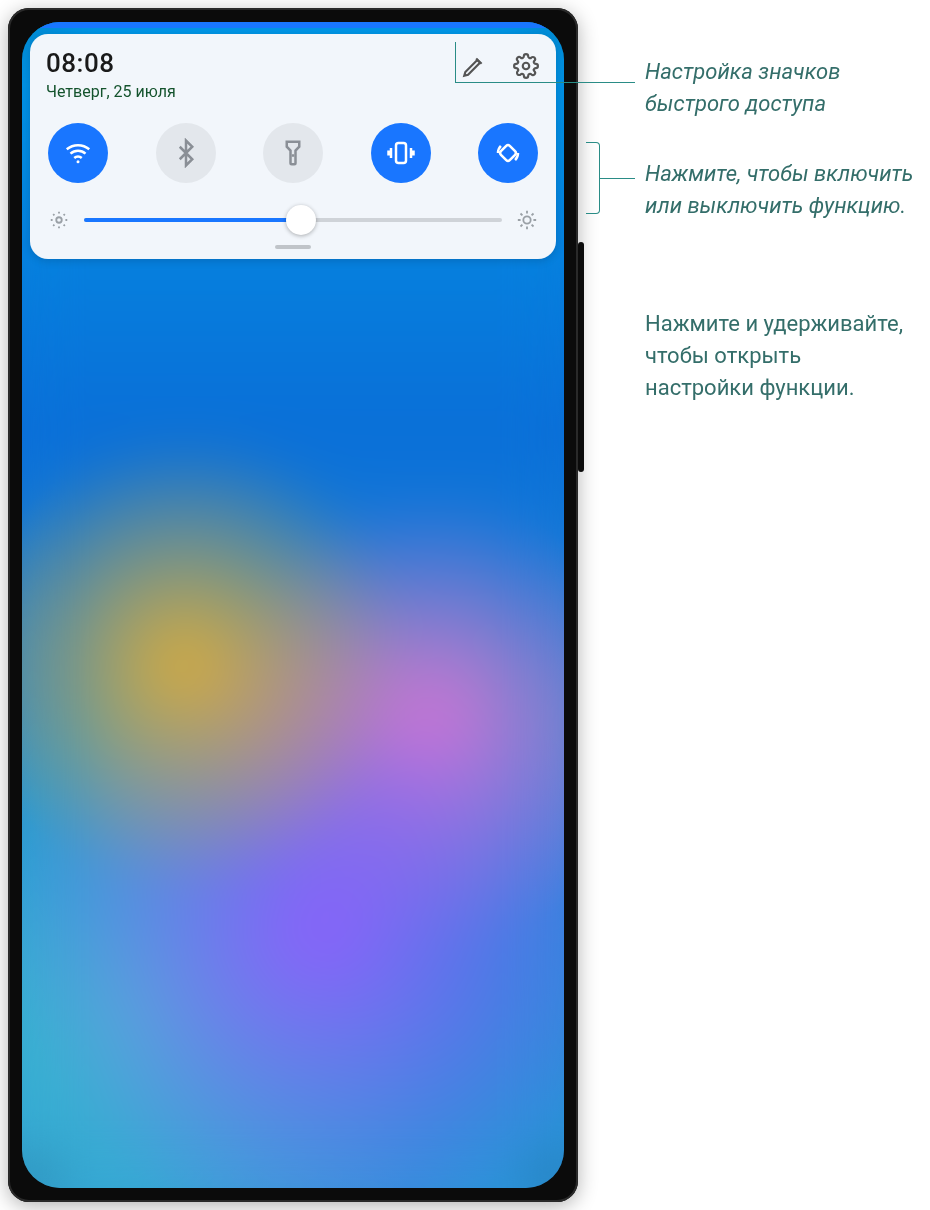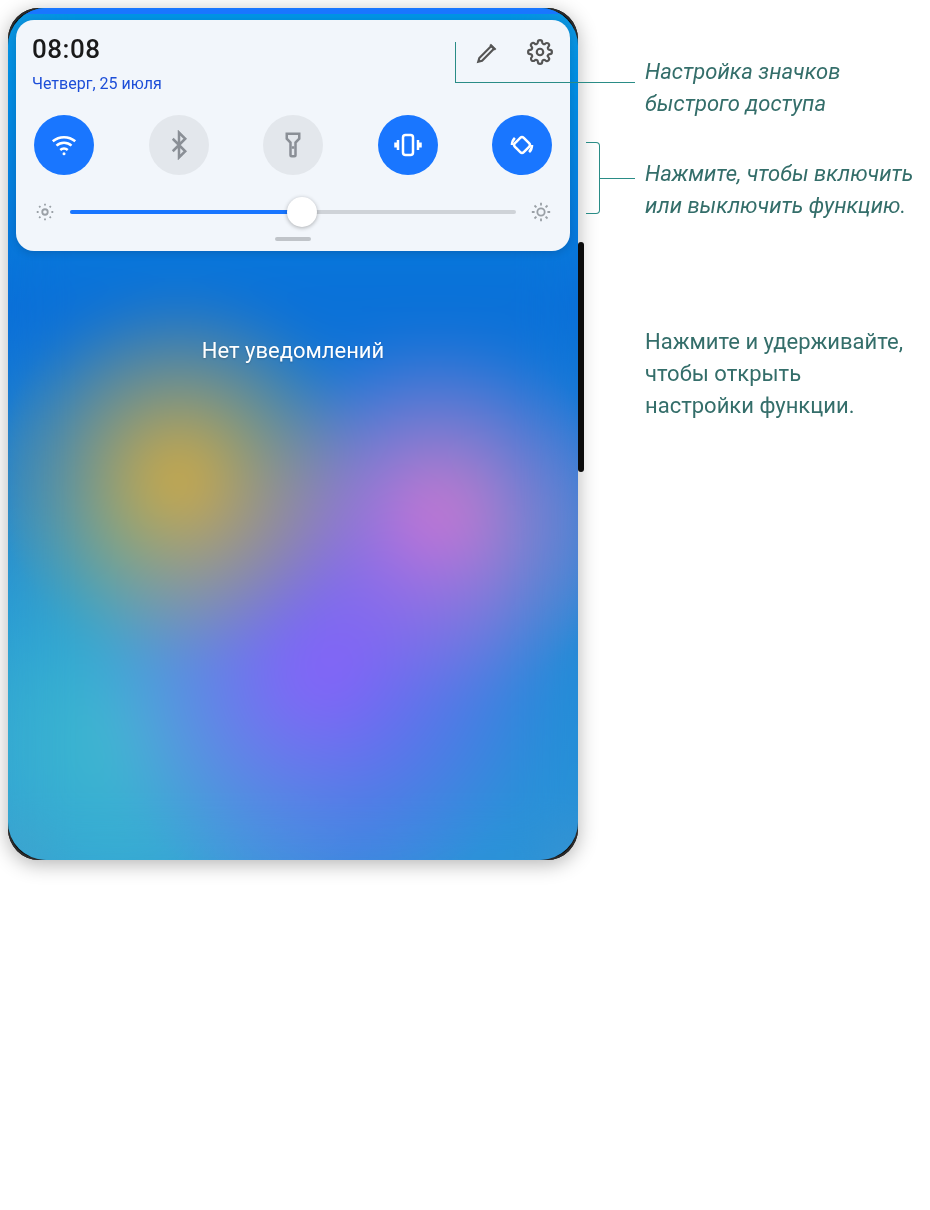--- a/index.html
+++ b/index.html
@@ -11,23 +11,24 @@
     position: relative;
     overflow: hidden;
   }
 
   
   .phone {
     position: absolute;
     left: 8px;
     top: 8px;
     width: 570px;
-    height: 852px;
+    height: 1194px;
     background: #0b0b0b;
-    border-radius: 31px;
+    border-radius: 21px;
+    padding: 14px;
     box-shadow: inset 0 0 0 2px #2a2a2a, 0 4px 20px rgba(0,0,0,0.3);
   }
   .phone::after{
     content:"";
     position:absolute;
     right:-6px;
     top:234px;
     width:6px;
     height:230px;
     background:#0b0b0b;
@@ -64,21 +65,21 @@
     background: #f2f6fb;
     border-radius: 18px;
     padding: 14px 16px 10px 16px;
     box-shadow: 0 2px 8px rgba(0,0,0,0.15);
   }
   .panel-header{
     display:flex; align-items:flex-start; justify-content:space-between;
   }
   .time-block{ display:flex; flex-direction:column; }
   .time { font-size: 26px; font-weight: 500; color:#1a1a1a; letter-spacing:0.5px;}
-  .date { font-size: 16px; color:#1d4ed8; margin-top:10px;}
+  .date { font-size: 16px; color:#14532d; margin-top:4px;}
   .header-icons{ display:flex; gap:24px; align-items:center; padding-top:4px;}
   .icon-btn{ width:28px; height:28px; display:flex; align-items:center; justify-content:center; color:#555; cursor:pointer;}
   .icon-btn svg{ width:26px; height:26px; stroke:#555; fill:none; stroke-width:2;}
 
   .toggles{
     display:flex; justify-content:space-between; margin-top:22px; padding:0 2px;
   }
   .toggle{
     width:60px; height:60px; border-radius:50%;
     display:flex; align-items:center; justify-content:center;
@@ -220,24 +221,23 @@
           <svg viewBox="0 0 24 24">
               <circle cx="12" cy="12" r="4"></circle>
               <path d="M12 2v3M12 19v3M2 12h3M19 12h3M4.9 4.9l2.1 2.1M17 17l2.1 2.1M4.9 19.1L7 17M17 7l2.1-2.1"></path>
             </svg>
         </span>
       </div>
 
       <div class="drag-handle"></div>
     </div>
 
-    <div class="no-notif">Нет уведомлений</div>
   </div>
 </div>
 
 <div class="callout-v" style="left:455px; top:42px; height:40px;"></div>
 <div class="callout-line" style="left:455px; top:82px; width:180px;"></div>
 <div class="annotation" style="left:645px; top:56px; width:270px;font-style:italic;">Настройка значков быстрого доступа</div>
 
 <div class="bracket" style="left:586px; top:142px; width:14px; height:72px;"></div>
 <div class="callout-line" style="left:600px; top:178px; width:35px;"></div>
 <div class="annotation" style="left:645px; top:158px; width:270px;font-style:italic;">Нажмите, чтобы включить или выключить функцию.</div>
-<div class="annotation" style="left:645px; top:326px; width:270px;">Нажмите и удерживайте, чтобы открыть настройки функции.</div>
+<div class="annotation" style="left:645px; top:308px; width:270px;">Нажмите и удерживайте, чтобы открыть настройки функции.</div>
 
 </body></html>

